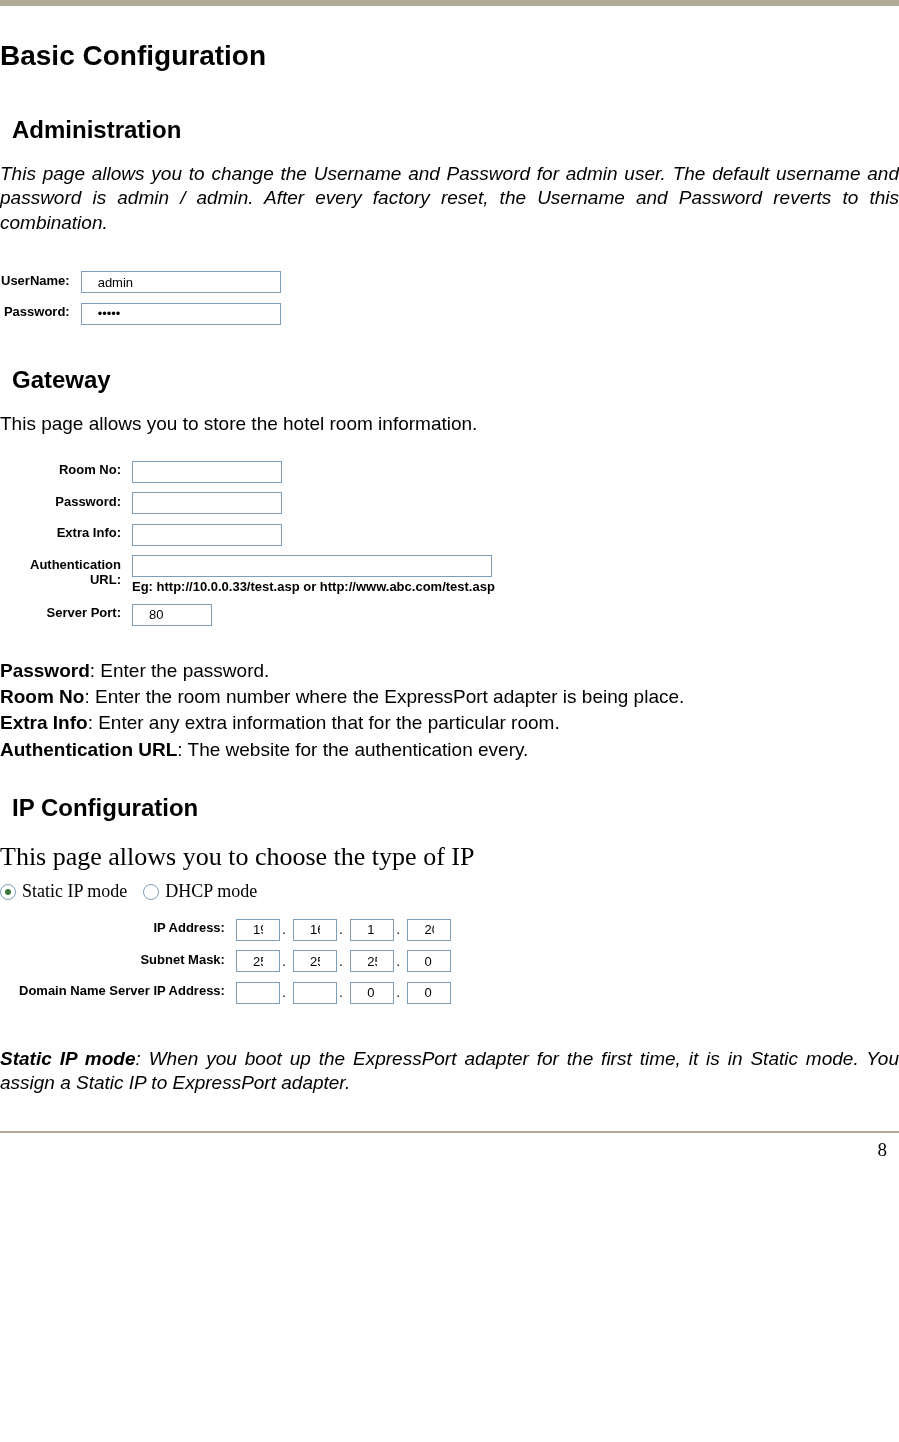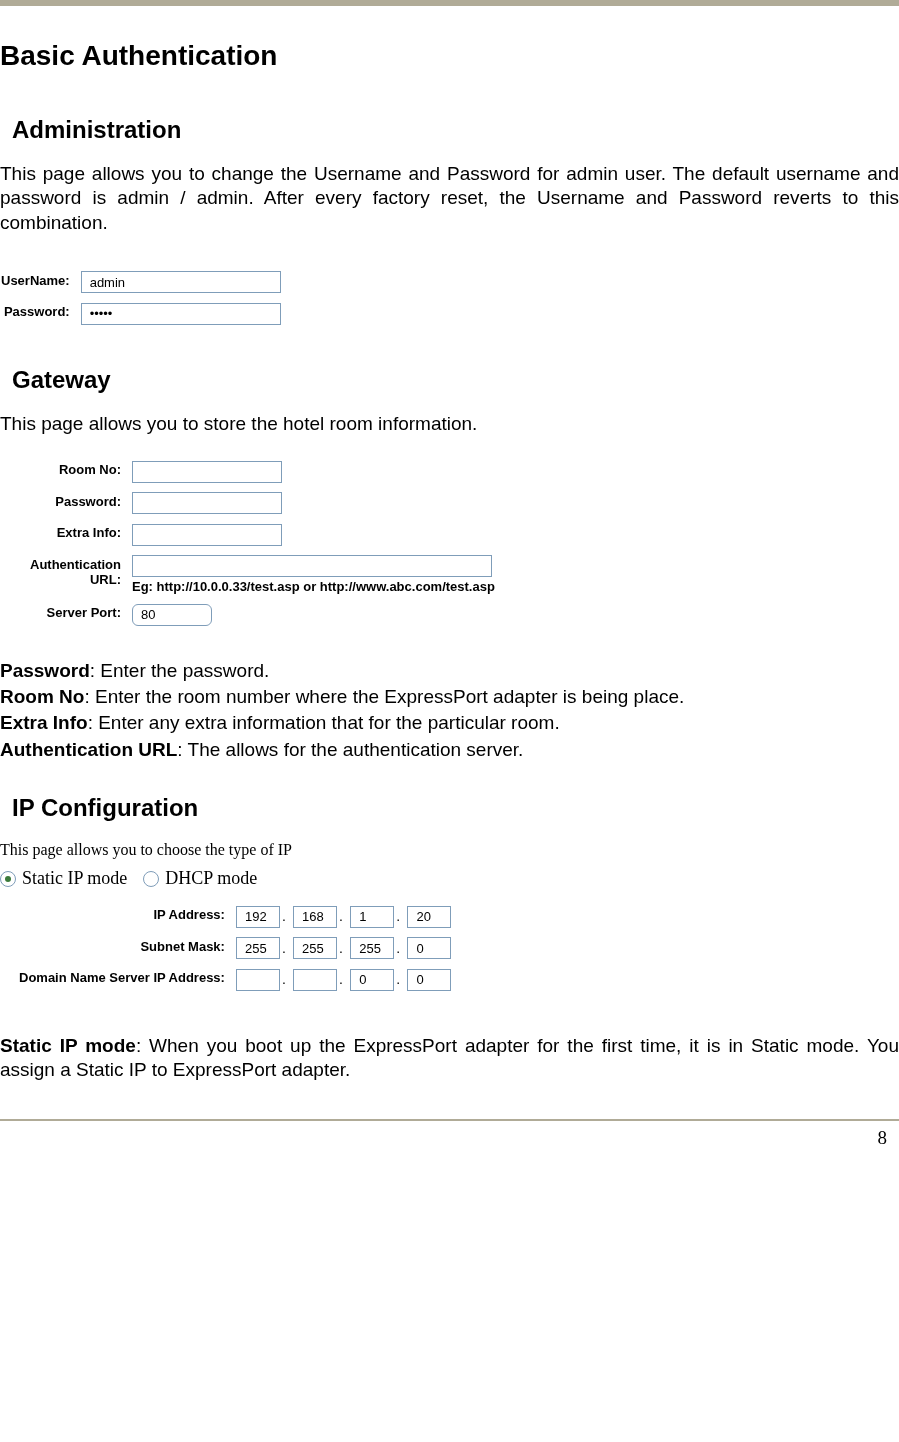--- a/index.html
+++ b/index.html
@@ -4,51 +4,51 @@
 <style>
   html,body{margin:0;padding:0;background:#fff;}
   body{font-family:Arial, Helvetica, sans-serif;font-size:19px;color:#000;width:899px;}
   .top-rule{height:6px;background:#b0ab97;margin-bottom:34px;}
   .bottom-rule-wrap{margin-top:36px;}
   .bottom-rule{height:2px;background:#b0ab97;}
   .content{padding:0 0 0 0;}
   h1{font-size:28px;font-weight:bold;margin:0 0 44px 0;}
   h2{font-size:24px;font-weight:bold;margin:0 0 18px 0;padding-left:12px;}
   p{margin:0;line-height:1.28;}
-  .justify{text-align:justify;text-justify:inter-word;}
+  .justify{text-align:justify;text-justify:inter-word;font-style:italic;}
   .center-block{display:flex;justify-content:flex-start;}
   .form-tbl{border-collapse:separate;border-spacing:0 6px;}
   .form-tbl td.lbl{font-family:Verdana,Geneva,sans-serif;font-weight:bold;font-size:13px;text-align:right;padding-right:10px;vertical-align:top;padding-top:4px;white-space:nowrap;}
   .form-tbl td.lbl.multi{white-space:normal;line-height:1.2;}
-  input.tx{font-family:Arial;font-size:13px;height:22px;border:1px solid #7f9db9;padding:2px 8px;box-sizing:border-box;background:#fff;}
-  input.tx.sm{width:80px;border-radius:6px;}
+  input.tx{font-family:Arial;font-size:13px;height:22px;border:1px solid #7f9db9;padding:2px 16px;box-sizing:border-box;background:#fff;}
+  input.tx.sm{width:80px;}
   .hint{font-family:Verdana,Geneva,sans-serif;font-weight:bold;font-size:13px;color:#000;margin-top:2px;}
   .desc-line{margin:0 0 2px 0;}
   .desc-line .k{font-weight:bold;}
-  .serif{font-family:"Times New Roman", Times, serif;font-size:16px;}
+  .serif{font-family:"Times New Roman", Times, serif;font-size:26px;}
   .radio-row{font-family:"Times New Roman", Times, serif;font-size:18px;display:flex;align-items:center;gap:4px;}
   .radio-row .r{width:14px;height:14px;border:1px solid #7f9db9;border-radius:50%;display:inline-flex;align-items:center;justify-content:center;margin-right:2px;}
   .radio-row .r.sel::after{content:"";width:6px;height:6px;background:#3b7a3b;border-radius:50%;}
   .oct{width:44px;}
   .dot{font-family:Arial;font-size:14px;padding:0 2px;}
   .page-num{font-family:"Times New Roman", Times, serif;font-size:19px;text-align:right;padding-right:12px;padding-top:6px;}
   .img1{margin:28px 0 34px 0;}
   .img2{margin:16px 0 26px 0;}
   .img3{margin:8px 0 8px 0;}
   .ip-block{margin:6px 0 36px 18px;}
   .gap{height:30px;}
 </style>
 </head>
 <body>
 
 <div class="top-rule"></div>
 
 <div class="content">
 
-  <h1>Basic Authentication</h1>
+  <h1>Basic Configuration</h1>
 
   <h2>Administration</h2>
   <p class="justify">This page allows you to change the Username and Password for admin user. The default username and password is admin / admin. After every factory reset, the Username and Password reverts to this combination.</p>
 
   <div class="center-block img1">
     <table class="form-tbl">
       <tbody>
           <tr>
         <td class="lbl">UserName:</td>
         <td><input class="tx" style="width: 200px;" value="admin"></td>
@@ -90,21 +90,21 @@
         <td class="lbl">Server Port:</td>
         <td><input class="tx sm" value="80" style=""></td>
       </tr>
     </tbody>
       </table>
   </div>
 
   <p class="desc-line"><span class="k">Password</span><span>: Enter the password.</span></p>
   <p class="desc-line"><span class="k">Room No</span><span>: Enter the room number where the ExpressPort adapter is being place.</span></p>
   <p class="desc-line"><span class="k">Extra Info</span><span>: Enter any extra information that for the particular room.</span></p>
-  <p class="desc-line"><span class="k">Authentication URL</span><span>: The allows for the authentication server.</span></p>
+  <p class="desc-line"><span class="k">Authentication URL</span><span>: The website for the authentication every.</span></p>
 
   <div class="gap"></div>
 
   <h2>IP Configuration</h2>
   <p class="serif">This page allows you to choose the type of IP</p>
 
   <div class="center-block img3">
     <div class="radio-row">
       <span class="r sel"></span>
       <span>Static IP mode</span>

